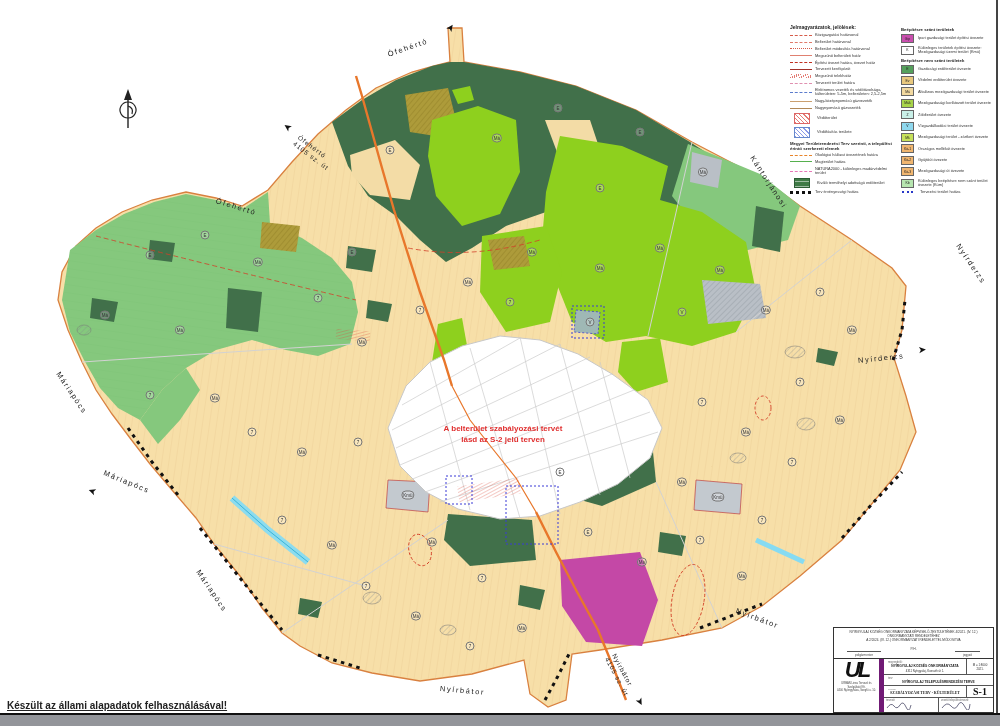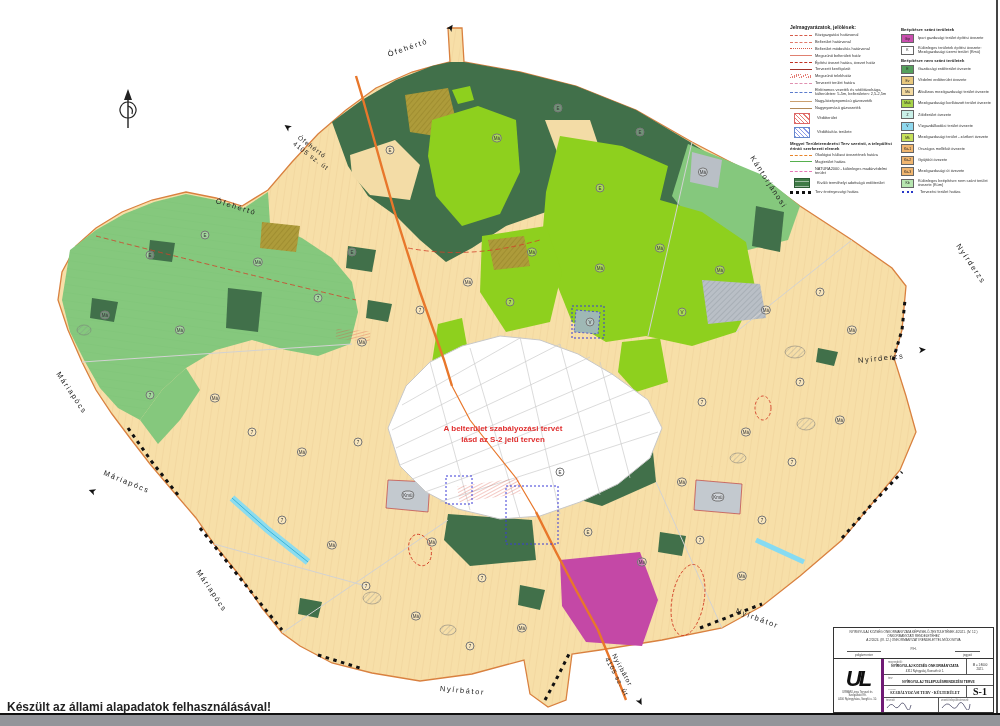--- a/index.html
+++ b/index.html
@@ -47,37 +47,37 @@
   .sym.box-hatch-blue{height:9px;border:.5px solid #68c;background:repeating-linear-gradient(45deg,rgba(90,110,220,.7) 0 .8px,transparent .8px 3px);flex-basis:14px;margin-left:4px;margin-right:7px;}
   .sym.dashdot-orange{border-top:1.4px dashed #e8842a;}
   .sym.solid-green{border-top:1.6px solid #56b04e;}
   .sym.dash-pink2{border-top:1.4px dashed #e878b8;}
   .sym.box-green-e{height:8px;border:.5px solid #2c5c34;background:#3f7a46 repeating-linear-gradient(0deg,rgba(255,255,255,.5) 0 .6px,transparent .6px 2.6px);flex-basis:14px;margin-left:4px;margin-right:7px;}
   .sym.squares-black{height:3px;border:none;background:repeating-linear-gradient(90deg,#111 0 3px,transparent 3px 6px);}
   .sym.dots-blue{height:2px;border:none;background:repeating-linear-gradient(90deg,#2838c8 0 2px,transparent 2px 4.6px);flex-basis:14px;margin-left:1px;margin-right:4px;}
   .zbox{flex:0 0 11px;height:7px;border:.6px solid #666;font-size:3.4px;display:flex;align-items:center;
         justify-content:center;margin-right:4px;color:#222;}
   
-  #footnote{position:absolute;left:4px;top:699px;font-size:12px;font-weight:bold;
-            background:#fff;padding:1px 3px;}
+  #footnote{position:absolute;left:4px;top:699px;font-size:10px;font-weight:bold;
+            text-decoration:underline;background:#fff;padding:1px 3px;}
   #bottom-bar{position:absolute;left:0;bottom:0;width:1000px;height:11px;background:#93959a;
               border-top:2px solid #111;}
   #right-frame{position:absolute;left:996px;top:0;width:1.5px;height:715px;background:#444;}
   
   #tblock{position:absolute;left:833px;top:627px;width:161px;height:86px;border:1px solid #333;
           background:#fff;font-size:3.2px;box-sizing:border-box;display:flex;flex-direction:column;}
   #tblock .approve{border-bottom:1px solid #333;padding:2px 3px 1px 3px;height:37px;box-sizing:border-box;
                    display:flex;flex-direction:column;}
   #tblock .approve .a1,#tblock .approve .a2{text-align:center;font-size:3.1px;line-height:1.35;color:#333;}
   #tblock .approve .ph{text-align:center;margin-top:4px;font-size:3.4px;color:#444;}
   #tblock .sigrow{display:flex;justify-content:space-between;margin-top:auto;padding:0 10px;}
   #tblock .sigrow span{border-top:.6px solid #555;padding:1px 8px 0 8px;font-size:3.1px;color:#444;}
   #tblock .main{flex:1;display:flex;}
-  #tblock .logo-cell{flex:0 0 50px;border-right:3px solid #701a75;display:flex;flex-direction:column;
-                     align-items:center;justify-content:center;padding:2px;box-sizing:border-box;}
+  #tblock .logo-cell{flex:0 0 50px;border-right:5px solid #701a75;display:flex;flex-direction:column;
+                     align-items:center;justify-content:flex-start;padding:2px;box-sizing:border-box;}
   #tblock .logo-ul{font-size:22px;font-weight:bold;font-style:italic;line-height:.85;color:#111;
                    letter-spacing:-3px;}
   #tblock .company{font-size:2.7px;text-align:center;color:#444;margin-top:2px;line-height:1.3;}
   #tblock .fields{flex:1;display:flex;flex-direction:column;}
   #tblock .frow{border-bottom:.6px solid #555;display:flex;}
   #tblock .frow:last-child{border-bottom:none;}
   #tblock .fl{font-size:2.6px;color:#666;padding:1px 2px 0 2px;}
   #tblock .fmain{flex:1;padding:1px 2px;}
   #tblock .fv{font-size:3.3px;font-weight:bold;text-align:center;color:#222;line-height:1.3;}
   #tblock .fv2{font-size:2.9px;text-align:center;color:#333;}

